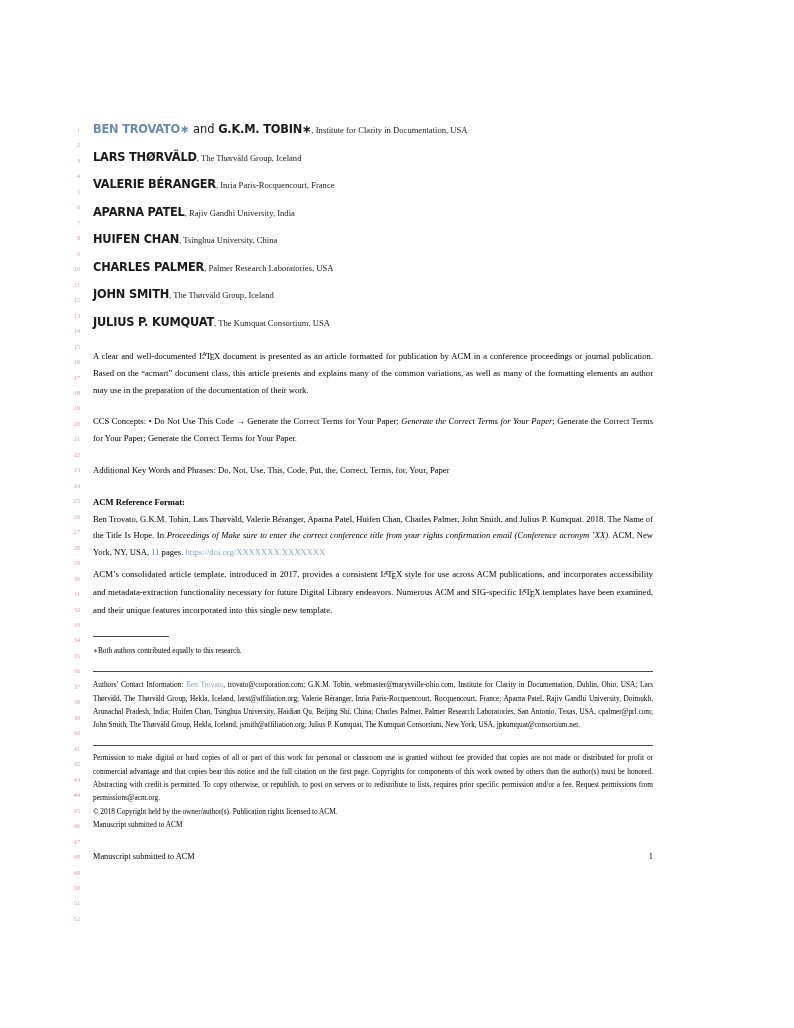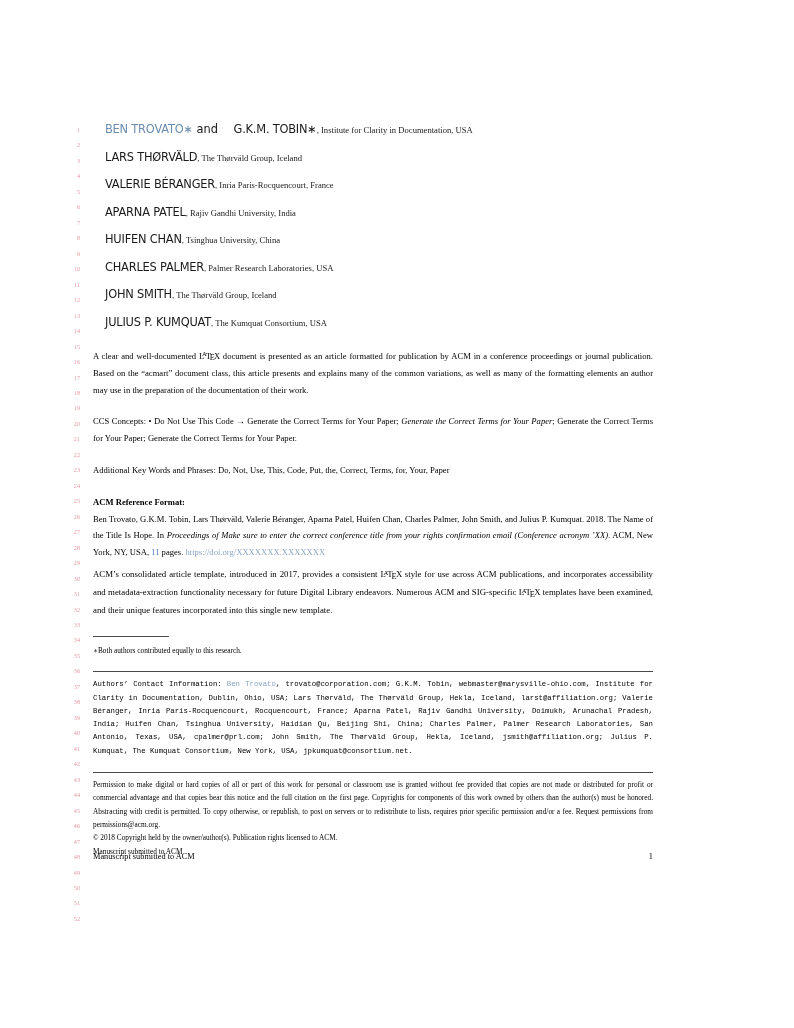--- a/index.html
+++ b/index.html
@@ -55,24 +55,23 @@
   .authors {
     margin: 0 0 0 0;
   }
   .author-line {
     margin: 0 0 7.5px 0;
     line-height: 1.25;
   }
   .author-name {
     font-family: "DejaVu Sans", "Liberation Sans", sans-serif;
     font-size: 11.4px;
-    font-weight: normal;
+    font-weight: bold;
     letter-spacing: -0.2px;
     color: #1a1a1a;
-    margin-left: 12px;
   }
   .author-name.link {
     color: #6b8cae;
   }
   .author-conj {
     font-family: "DejaVu Sans", "Liberation Sans", sans-serif;
     font-size: 11.4px;
     color: #1a1a1a;
   }
   .author-affil {
@@ -158,21 +157,20 @@
     font-size: 7.3px;
     line-height: 13.3px;
     text-align: justify;
     margin: 0;
   }
   .fn-star {
     margin: 0 0 14px 0;
   }
   .fn-block {
     margin-top: 6px;
-    font-family: Liberation Mono, monospace;
   }
   .fn-block-2 {
     margin-top: 5px;
   }
   .gap-rule {
     margin-top: 14px;
   }
   .fn-line { margin: 0; }
 
   

